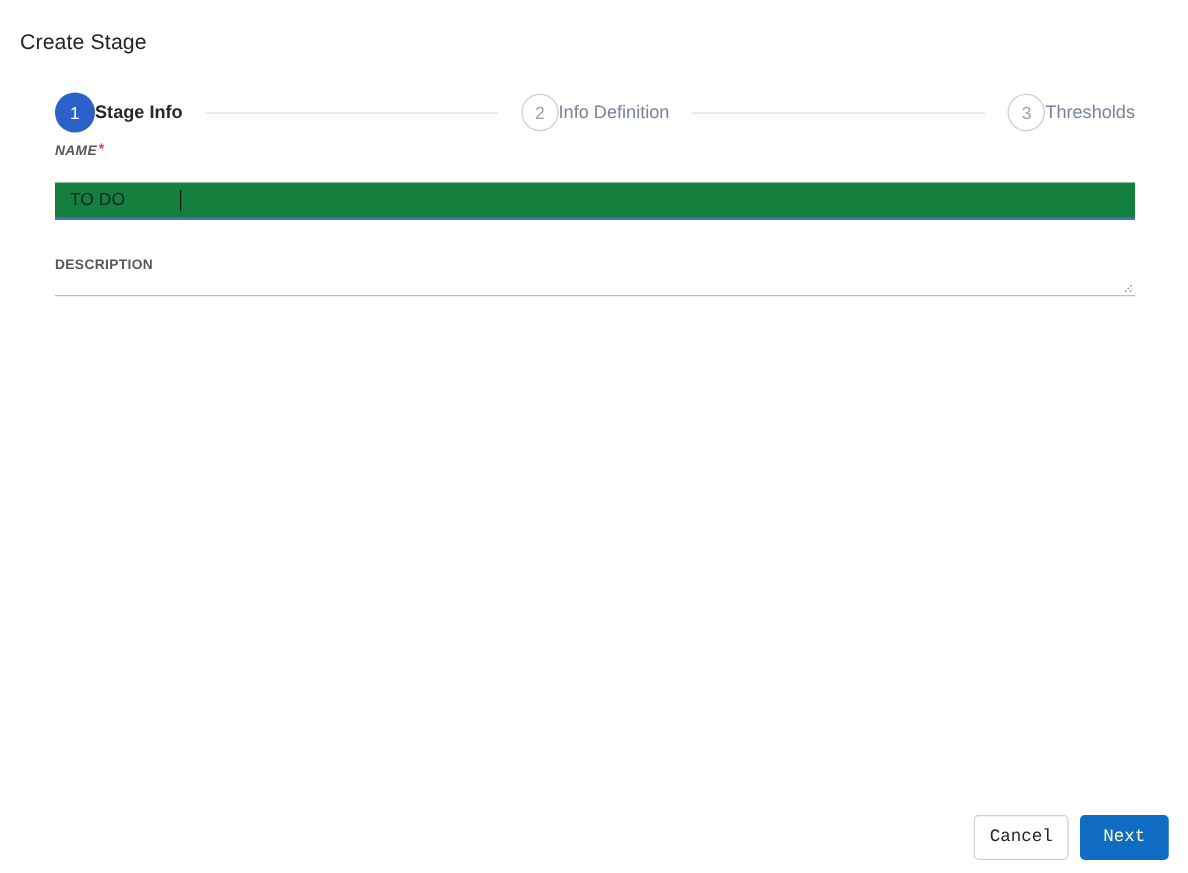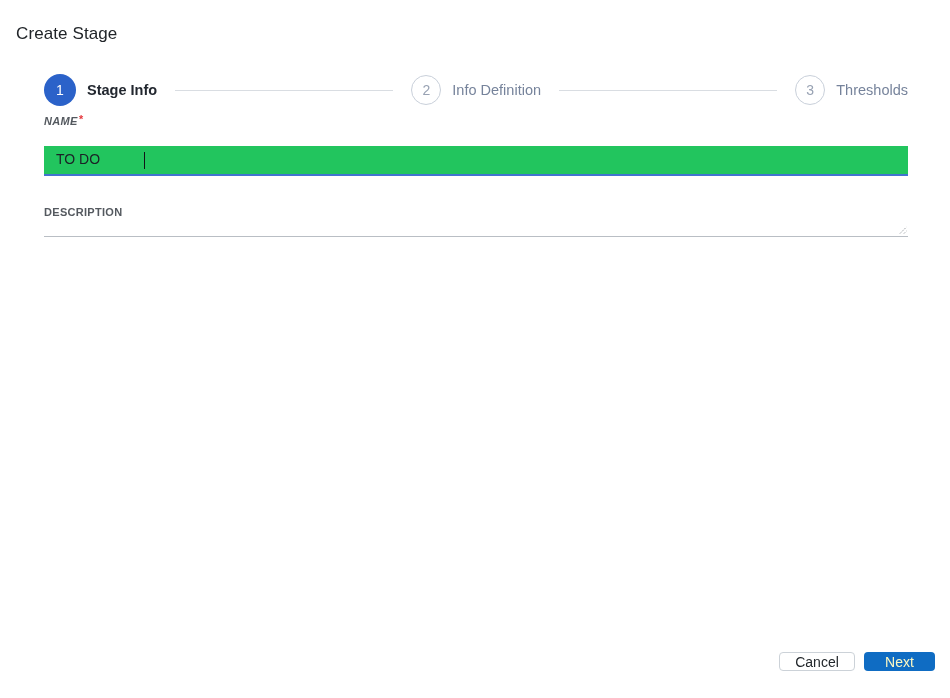--- a/index.html
+++ b/index.html
@@ -26,21 +26,21 @@
     display: flex; align-items: center; justify-content: center;
     font-size: 14px; color: #98a2b3;
     border: 1px solid #c9d0da; background: #ffffff;
     flex: 0 0 auto;
   }
   .step.active .circle {
     width: 32px; height: 32px;
     background: #2b62c9; border: none; color: #ffffff; font-weight: 500;
   }
   .step-label {
-    margin-left: 11px; font-size: 14.5px; color: #76839b; font-weight: 400;
+    font-size: 14.5px; color: #76839b; font-weight: 400;
     white-space: nowrap;
   }
   .step.active .step-label { color: #22272f; font-weight: 600; }
   .connector {
     flex: 1 1 auto; height: 1px; background: #d9dde2; margin: 0 18px;
   }
   
   .field-label {
     position: absolute; left: 44px;
     font-size: 11px; font-weight: 700; color: #54595f; letter-spacing: 0.3px;
@@ -49,21 +49,21 @@
     color: #e5383d; margin-left: 1px; position: relative; top: -2px; font-size: 11px;
   }
   .label-name { top: 115px; font-style: italic; }
   .label-desc { top: 206px; }
 
   .input-wrap {
     position: absolute; left: 44px; top: 146px; width: 864px; height: 30px;
   }
   .text-input {
     width: 100%; height: 100%;
-    background: #22c55e;
+    background: #15803d;
     border: none; border-bottom: 2px solid #4273cf;
     outline: none;
     font-family: "Liberation Sans", sans-serif;
     font-size: 14px; color: #1b2126;
     padding: 0 12px 2px 12px;
   }
   .caret {
     position: absolute; left: 100px; top: 6px; width: 1px; height: 17px;
     background: #111418;
   }
@@ -83,21 +83,21 @@
   .grip {
     position: absolute; right: 1px; bottom: 2px; width: 10px; height: 10px;
     cursor: nwse-resize;
   }
   
   .footer {
     position: absolute; top: 652px; right: 15px;
     display: flex; gap: 9px;
   }
   .btn {
-    height: 19px; border-radius: 4px; font-family: Liberation Sans, sans-serif;
+    height: 36px; border-radius: 4px; font-family: Liberation Mono, monospace;
     font-size: 14px; cursor: pointer; display: flex; align-items: center; justify-content: center;
   }
   .btn-cancel {
     width: 76px; background: #ffffff; border: 1px solid #ccd2d8; color: #22272b;
   }
   .btn-next {
     width: 71px; background: #0f6cc3; border: none; color: #fef9c3;
   }
 </style>
 </head>

